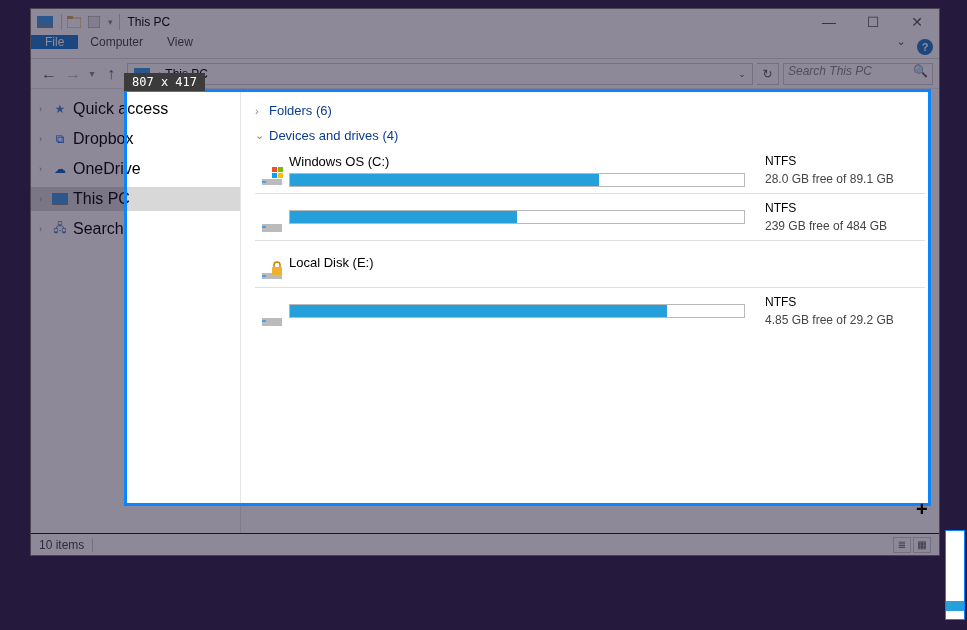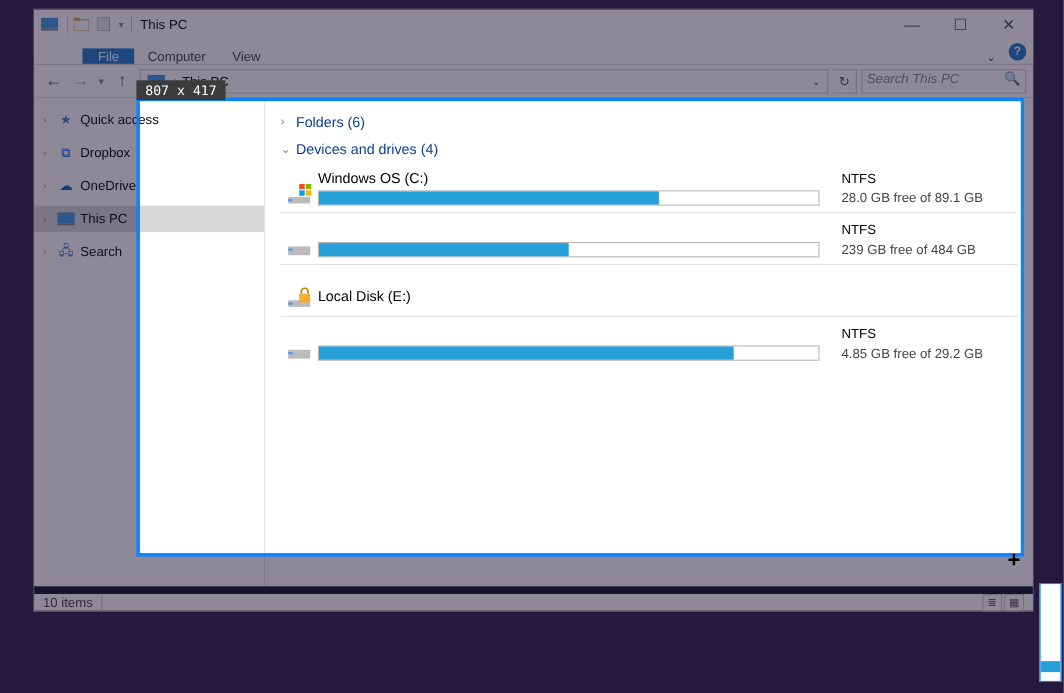--- a/index.html
+++ b/index.html
@@ -24,25 +24,24 @@
     height: 26px; display: flex; align-items: center;
     background: #fff;
     padding-left: 6px;
   }
   .tb-icon { width: 16px; height: 14px; margin-right: 4px; display:flex; align-items:center; justify-content:center; }
   .tb-sep { width:1px; height:16px; background:#ccc; margin:0 4px; }
   .tb-title { font-size: 12px; color:#000; margin-left:4px; }
   .tb-spacer { flex: 1; }
   .tb-btn { width:44px; height:26px; display:flex; align-items:center; justify-content:center; color:#555; font-size:14px; }
   .ribbon-tabs {
-    height: 24px; display:flex; align-items:flex-end;
+    height: 24px; display:flex; align-items:flex-start;
     border-bottom: 1px solid #d8d8d8;
     background:#fff;
     position: relative;
-    padding-left: 44px;
   }
   .file-tab {
     background:#1979ca; color:#fff; padding: 0 14px;
     display:flex; align-items:center; font-size:12px;
   }
   .rtab { padding: 0 12px; display:flex; align-items:center; color:#444; }
   .ribbon-chevron { width: 20px; text-align:center; color:#555; font-size:11px; display:flex; align-items:center; justify-content:center; }
   .help-circle {
     width:16px; height:16px; border-radius:50%; background:#1979ca; color:#fff;
     font-size:11px; line-height:16px; text-align:center; margin:0 6px; align-self:center;
@@ -81,49 +80,49 @@
     width: 210px; border-right: 1px solid #e5e5e5;
     padding-top: 8px;
   }
   .nav-item {
     height: 24px; display:flex; align-items:center;
     padding-left: 8px;
   }
   .nav-item.selected { background:#d8d8d8; }
   .nav-caret { width:12px; color:#888; font-size:9px; }
   .nav-icon { width:18px; display:flex; align-items:center; justify-content:center; margin-right:4px;}
-  .nav-label { font-size:12px; }
+  .nav-label { font-size:16px; }
   .content-pane {
     flex:1; padding: 10px 14px; overflow:auto;
   }
   .section-header {
     color:#0a3d8f; font-size:13px; display:flex; align-items:center;
     margin: 4px 0 10px 0;
   }
   .section-header .caret { width:14px; font-size:11px; color:#888; }
   .section-header.collapsed .caret { color:#888; }
   .drive-row {
-    display:flex; align-items:flex-end;
+    display:flex; align-items:center;
     border-bottom: 1px solid #e0e0e0;
     padding: 6px 0;
   }
   .drive-row:last-child { border-bottom: none;}
   .drive-icon-col { width: 34px; display:flex; align-items:flex-start; justify-content:center; padding-top:14px;}
   .drive-mid { flex:1; padding-right: 20px;}
   .drive-name { font-size:13px; color:#000; margin-bottom:4px;}
   .drive-bar {
     height: 14px; border:1px solid #b8b8b8; background:#fff;
     position:relative; width:100%;
   }
   .drive-bar-fill { height:100%; background:#26a0da; }
   .drive-right { width: 160px; padding-top: 0px;}
   .drive-fs { font-size:12px; color:#000; margin-bottom:4px;}
   .drive-free { font-size:12px; color:#444; }
   .statusbar {
-    height: 22px; border-top:7px solid #0f172a;
+    height: 22px; border-top:1px solid #0f172a;
     display:flex; align-items:center; padding: 0 8px;
     font-size:12px; color:#444;
   }
   .statusbar .spacer {flex:1;}
   .view-btn { width:18px; height:16px; margin-left:2px; border:1px solid #ccc; display:flex; align-items:center; justify-content:center; font-size:10px; color:#555;}
 
   
   .capture-region {
     position:absolute;
     left: 124px; top: 89px;

